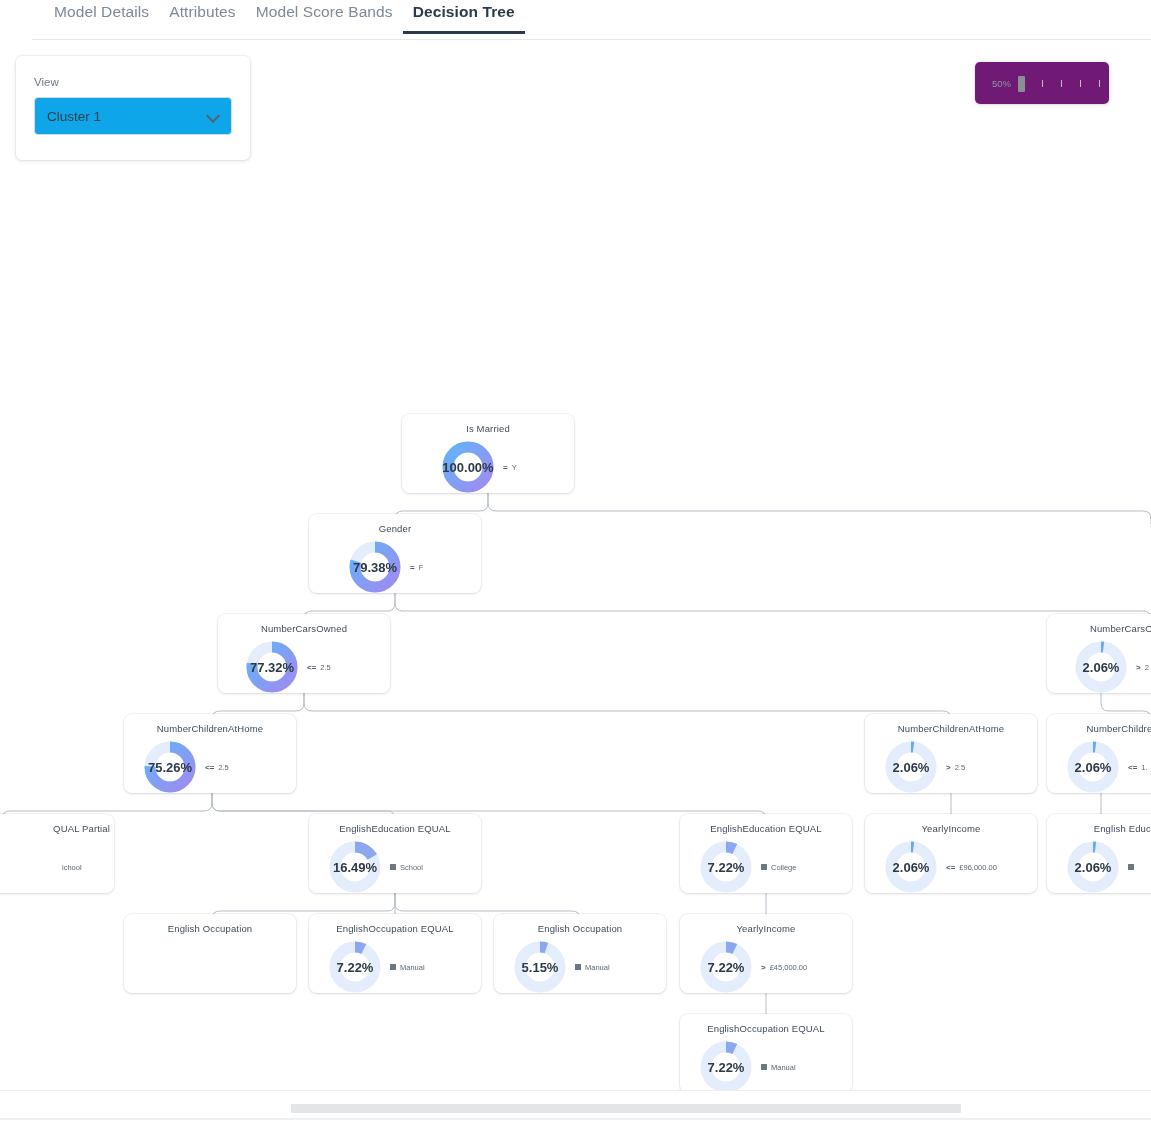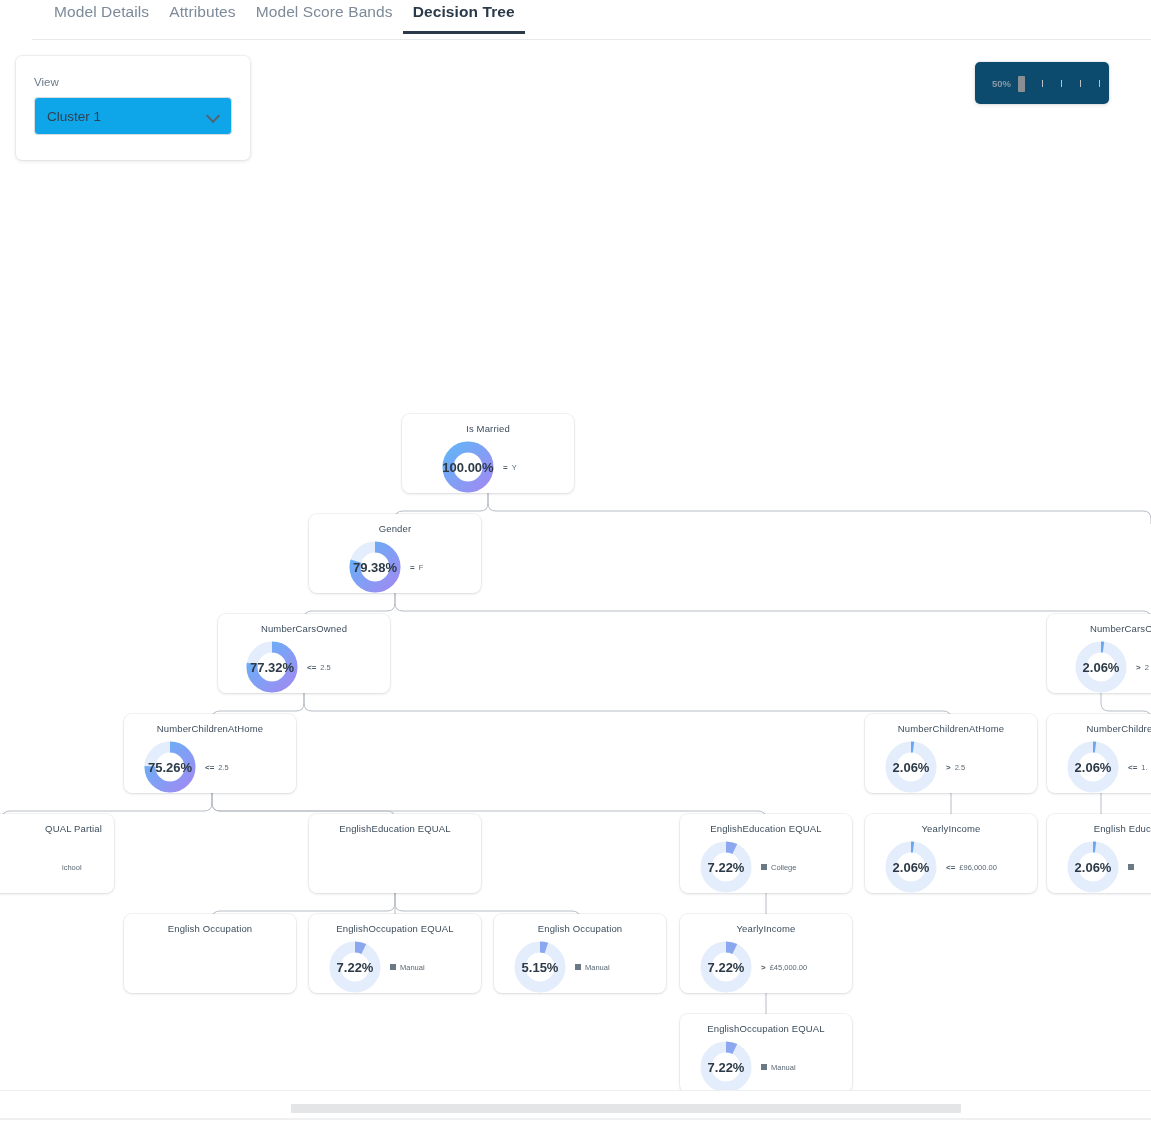--- a/index.html
+++ b/index.html
@@ -47,23 +47,23 @@
   .chev { width: 14px; height: 14px; position: relative; }
   .chev::before {
     content:""; position:absolute; left:1px; top:2px; width:8px; height:8px;
     border-right:2px solid #55636f; border-bottom:2px solid #55636f;
     transform: rotate(45deg);
   }
 
   
   .zoom-card {
     position: absolute; left: 975px; top: 62px; width: 134px; height: 42px;
-    background: #0c4a6e; border-radius: 5px;
+    background: #701a75; border-radius: 5px;
     box-shadow: 0 1px 4px rgba(20,30,45,.13), 0 0 0 1px rgba(20,30,45,.04);
-    display: flex; align-items: center; padding-left: 17px; font-weight: bold;
+    display: flex; align-items: center; padding-left: 17px;
   }
   .zoom-pct { font-size: 9.5px; color: #8b98a5; margin-right: 7px; }
   .zoom-track { position: relative; width: 88px; height: 20px; }
   .zoom-thumb {
     position: absolute; left: 0; top: 3px; width: 7px; height: 16px;
     background: #8a8f95; border-radius: 1px;
   }
   .zoom-tick {
     position: absolute; top: 7px; width: 1px; height: 7px; background: #b9c0c7;
   }
@@ -318,30 +318,44 @@
           <span class="pct">2.06%</span>
         </div>
         <div class="cond">
           <span class="op">&lt;=</span>
           <span class="txt">1.</span>
         </div>
       </div>
     </div>
 
     <div class="node" style="left:-58px; top:745px; width:172px; height:79px;">
-      <div class="node-title" style="text-align:right; right:12px; left:auto;">QUAL Partial</div>
+      <div class="node-title" style="text-align:right; right:4px; left:auto;">QUAL Partial</div>
       <div class="node-body" style="padding-left:120px;">
         <div class="cond" style="margin-left:0;">
           <span class="txt">ichool</span>
         </div>
       </div>
     </div>
 
     <div class="node" style="left:309px; top:745px; width:172px; height:79px;">
       <div class="node-title">EnglishEducation EQUAL</div>
+      <div class="node-body" style="padding-left:20px;">
+        <div class="donut">
+          <defs></defs>
+          <svg width="52" height="52" viewBox="0 0 52 52">
+            <circle cx="26" cy="26" r="20" fill="none" stroke="#E4EDFB" stroke-width="11"></circle>
+            <circle cx="26" cy="26" r="20" fill="none" stroke="#8AA7F0" stroke-width="11" stroke-dasharray="20.7 104.9" transform="rotate(-90 26 26)"></circle>
+          </svg>
+          <span class="pct">16.49%</span>
+        </div>
+        <div class="cond">
+          <span class="sq"></span>
+          <span class="txt">School</span>
+        </div>
+      </div>
     </div>
 
     <div class="node" style="left:680px; top:745px; width:172px; height:79px;">
       <div class="node-title">EnglishEducation EQUAL</div>
       <div class="node-body" style="padding-left:20px;">
         <div class="donut">
           <svg width="52" height="52" viewBox="0 0 52 52">
             <circle cx="26" cy="26" r="20" fill="none" stroke="#E4EDFB" stroke-width="11"></circle>
             <circle cx="26" cy="26" r="20" fill="none" stroke="#8AA7F0" stroke-width="11" stroke-dasharray="9.1 116.5" transform="rotate(-90 26 26)"></circle>
           </svg>

